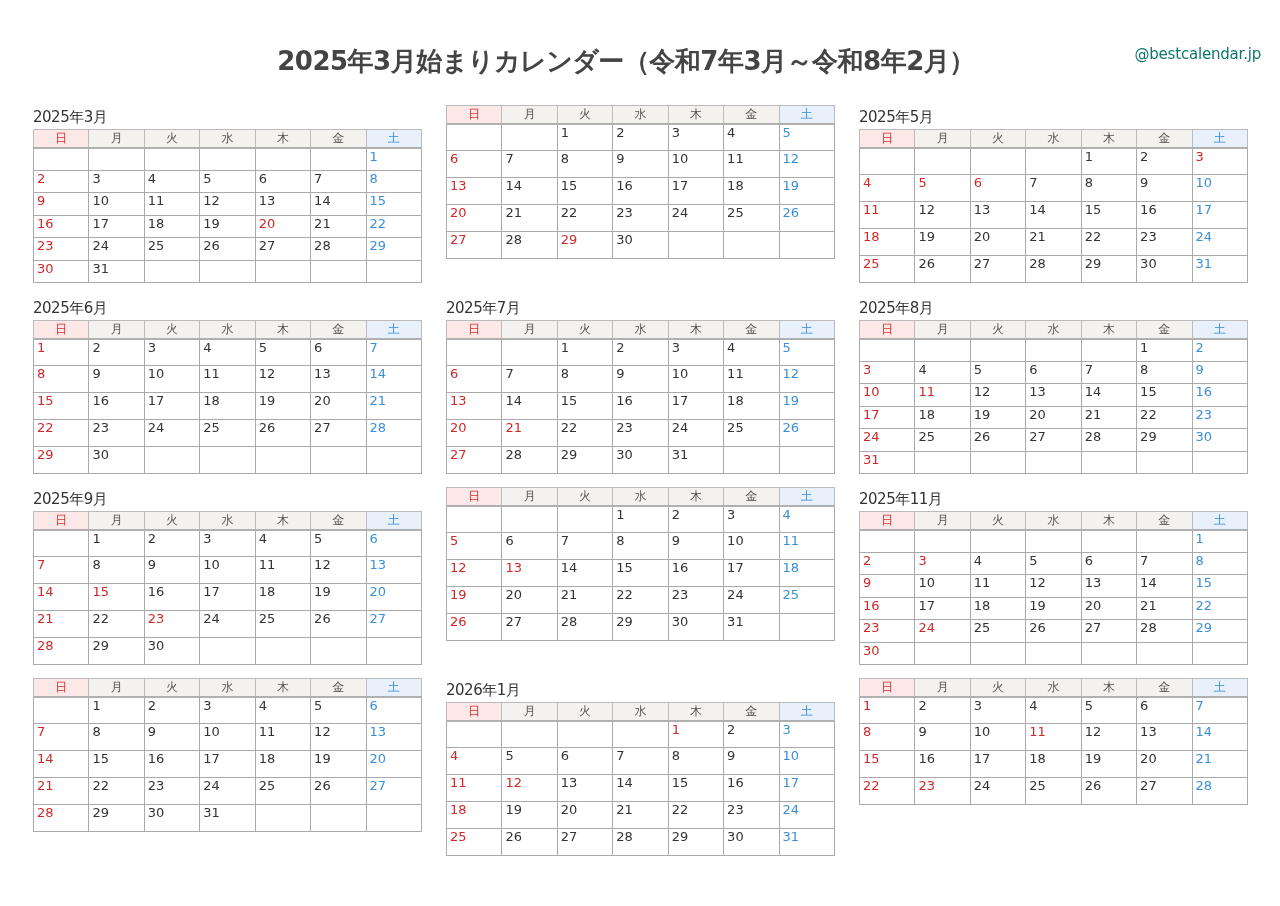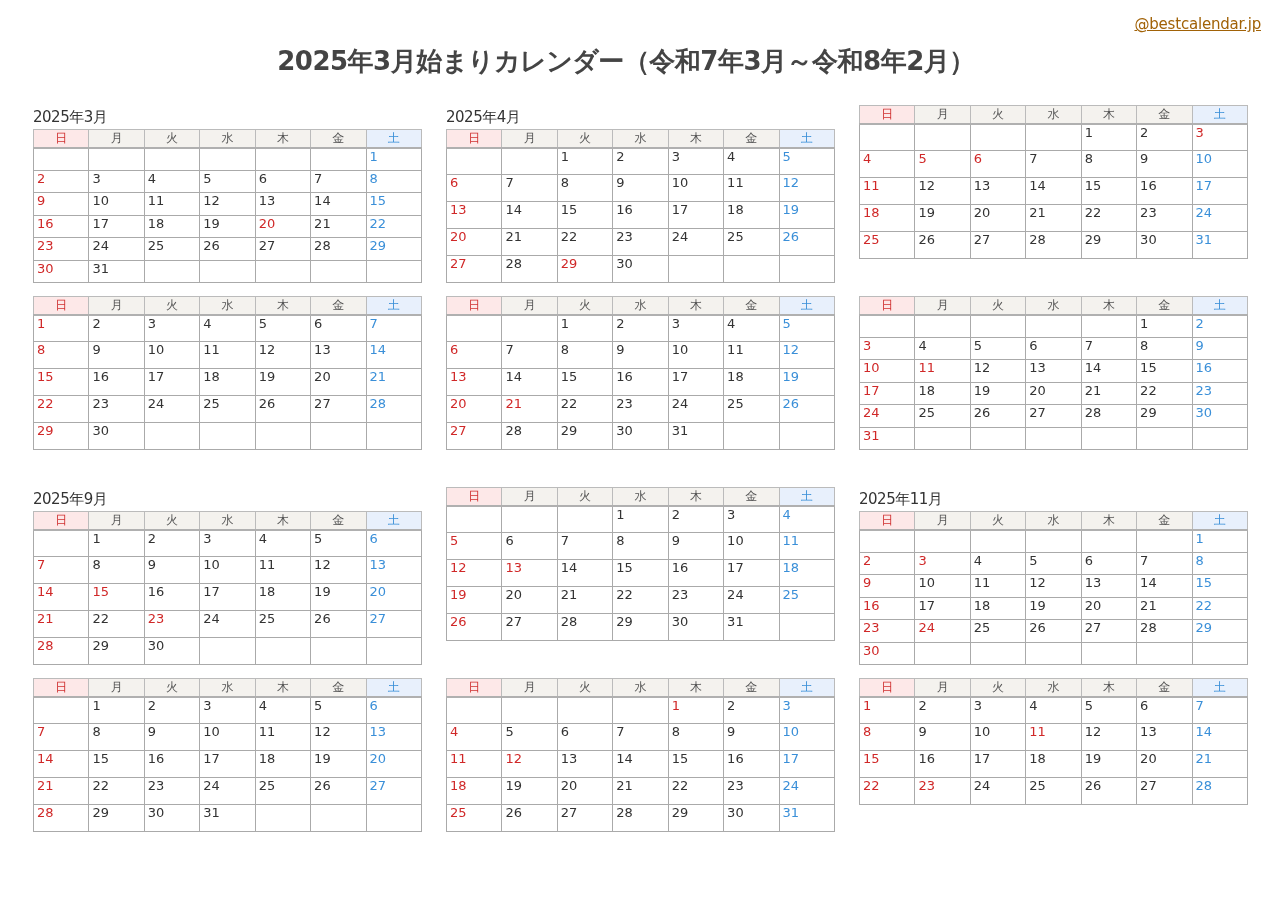--- a/index.html
+++ b/index.html
@@ -1,20 +1,20 @@
 <!DOCTYPE html>
 <html><head>
 <meta charset="utf-8">
 <style>
   * { box-sizing: border-box; margin: 0; padding: 0; }
   html, body { width: 1280px; height: 906px; background: #ffffff; overflow: hidden; }
   body { font-family: "DejaVu Sans", "Liberation Sans", sans-serif; color: #333333; position: relative; }
   .watermark {
-    position: absolute; right: 19px; top: 15px;
-    font-size: 15px; color: #a16207; letter-spacing: -0.2px; text-decoration: underline;
+    position: absolute; right: 19px; top: 45px;
+    font-size: 15px; color: #0f766e; letter-spacing: -0.2px;
   }
   .page-title {
     position: absolute; left: 0; top: 44px; width: 1252px;
     text-align: center; font-size: 26px; color: #444444; letter-spacing: -0.5px;
   }
   .months {
     position: absolute; left: 33px; top: 105px;
     display: grid;
     grid-template-columns: 389px 389px 389px;
     column-gap: 24px;
@@ -120,21 +120,20 @@
             <td></td>
             <td></td>
             <td></td>
             <td></td>
             <td></td>
           </tr>
         </tbody>
       </table>
     </div>
     <div class="month">
-      <div class="month-title">2025年4月</div>
       <table class="cal rows5">
         <thead>
           <tr>
             <th class="sun">日</th>
             <th>月</th>
             <th>火</th>
             <th>水</th>
             <th>木</th>
             <th>金</th>
             <th class="sat">土</th>
@@ -183,20 +182,21 @@
             <td class="red">29</td>
             <td>30</td>
             <td></td>
             <td></td>
             <td></td>
           </tr>
         </tbody>
       </table>
     </div>
     <div class="month">
+      <div class="month-title">2025年5月</div>
       <table class="cal rows5">
         <thead>
           <tr>
             <th class="sun">日</th>
             <th>月</th>
             <th>火</th>
             <th>水</th>
             <th>木</th>
             <th>金</th>
             <th class="sat">土</th>
@@ -245,20 +245,21 @@
             <td>27</td>
             <td>28</td>
             <td>29</td>
             <td>30</td>
             <td class="blue">31</td>
           </tr>
         </tbody>
       </table>
     </div>
     <div class="month">
+      <div class="month-title">2025年6月</div>
       <table class="cal rows5">
         <thead>
           <tr>
             <th class="sun">日</th>
             <th>月</th>
             <th>火</th>
             <th>水</th>
             <th>木</th>
             <th>金</th>
             <th class="sat">土</th>
@@ -307,20 +308,21 @@
             <td></td>
             <td></td>
             <td></td>
             <td></td>
             <td></td>
           </tr>
         </tbody>
       </table>
     </div>
     <div class="month">
+      <div class="month-title">2025年7月</div>
       <table class="cal rows5">
         <thead>
           <tr>
             <th class="sun">日</th>
             <th>月</th>
             <th>火</th>
             <th>水</th>
             <th>木</th>
             <th>金</th>
             <th class="sat">土</th>
@@ -369,20 +371,21 @@
             <td>29</td>
             <td>30</td>
             <td>31</td>
             <td></td>
             <td></td>
           </tr>
         </tbody>
       </table>
     </div>
     <div class="month">
+      <div class="month-title">2025年8月</div>
       <table class="cal rows6">
         <thead>
           <tr>
             <th class="sun">日</th>
             <th>月</th>
             <th>火</th>
             <th>水</th>
             <th>木</th>
             <th>金</th>
             <th class="sat">土</th>
@@ -699,20 +702,21 @@
             <td>30</td>
             <td>31</td>
             <td></td>
             <td></td>
             <td></td>
           </tr>
         </tbody>
       </table>
     </div>
     <div class="month">
+      <div class="month-title">2026年1月</div>
       <table class="cal rows5">
         <thead>
           <tr>
             <th class="sun">日</th>
             <th>月</th>
             <th>火</th>
             <th>水</th>
             <th>木</th>
             <th>金</th>
             <th class="sat">土</th>

